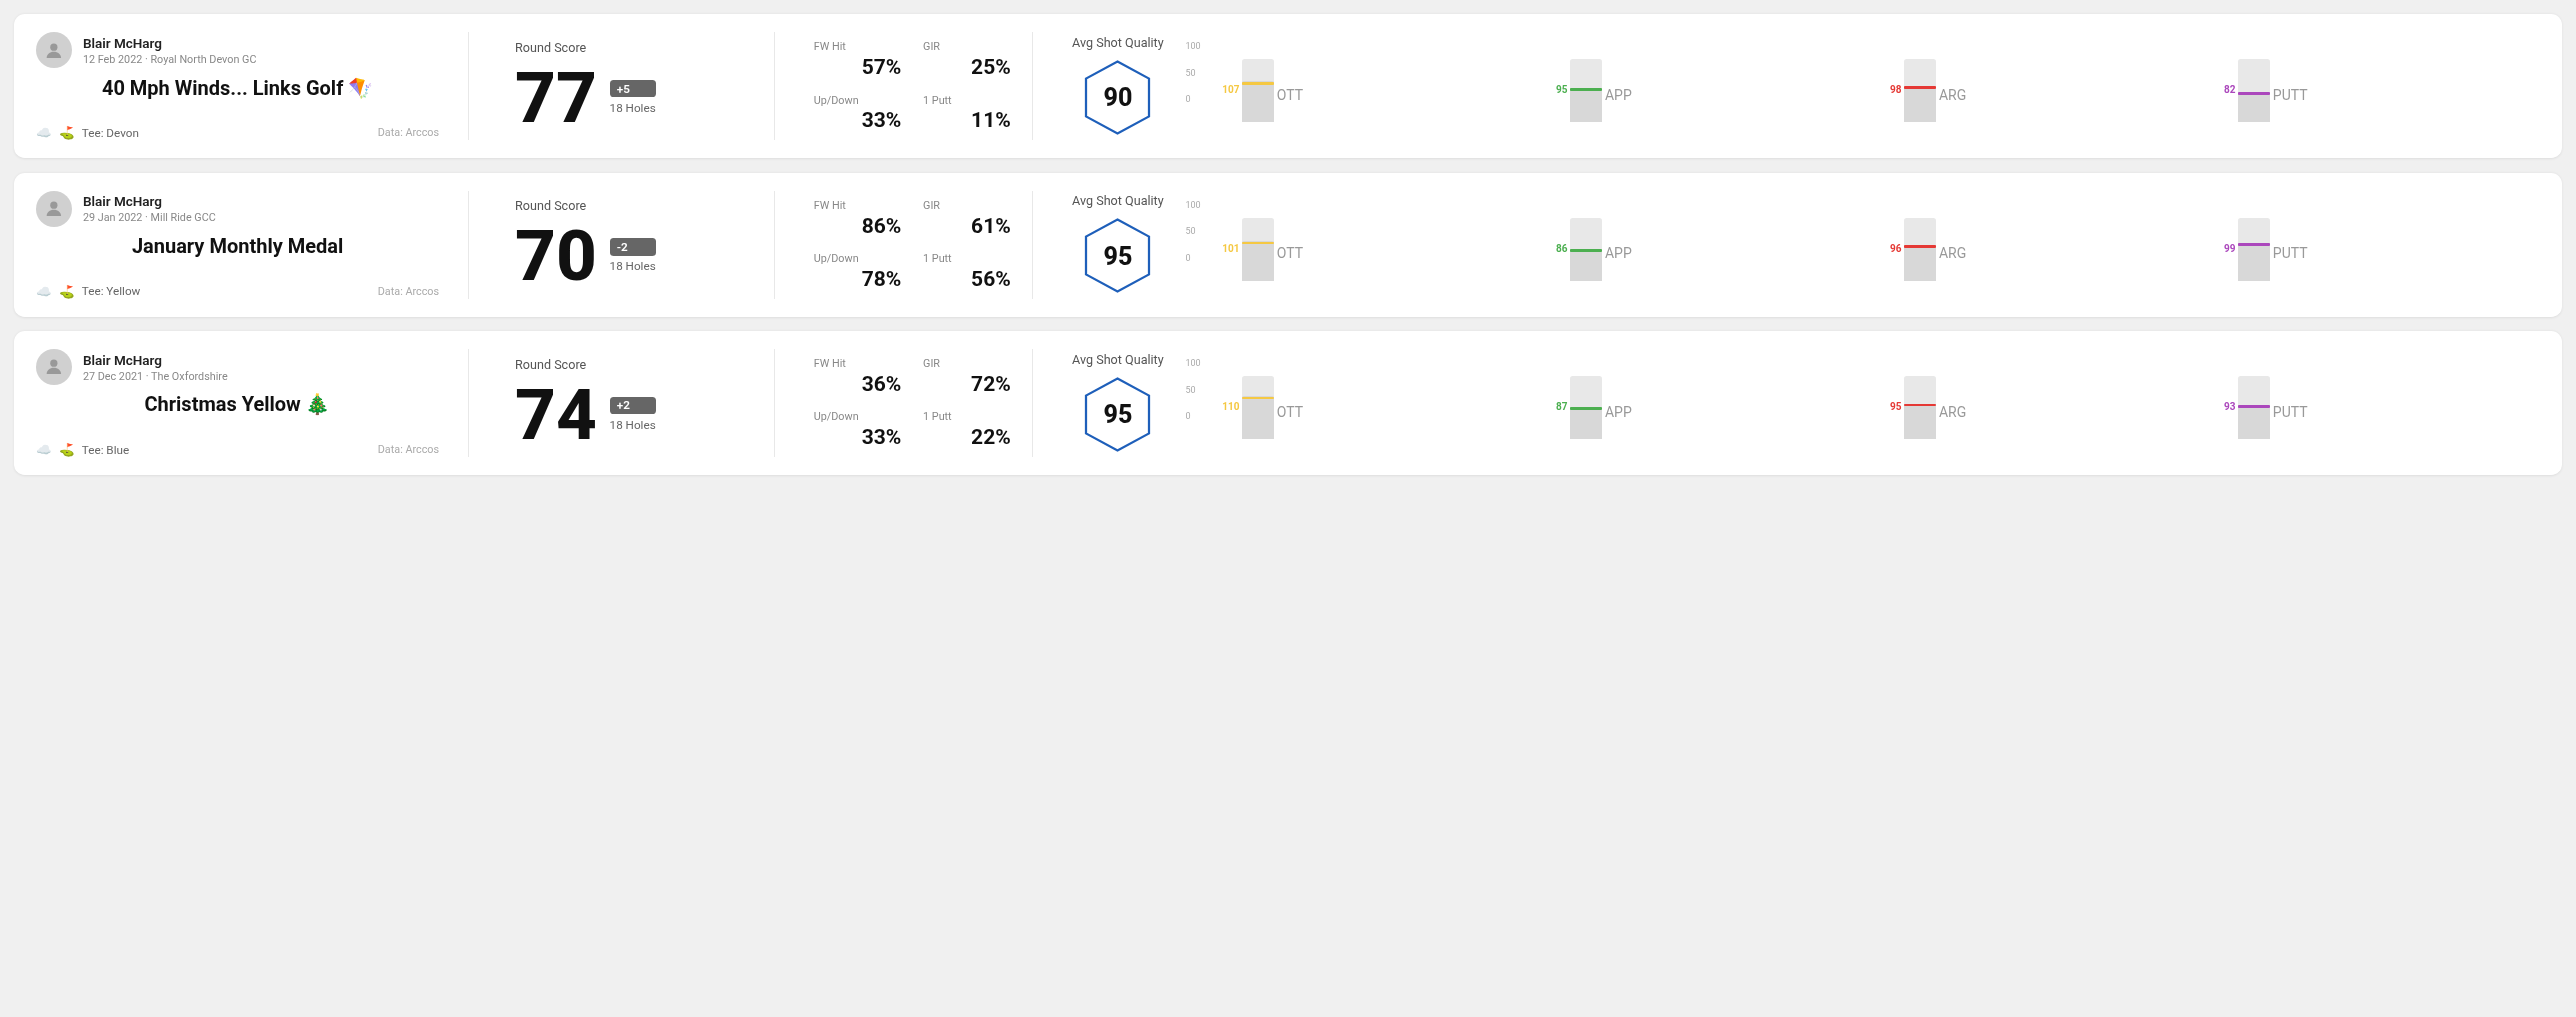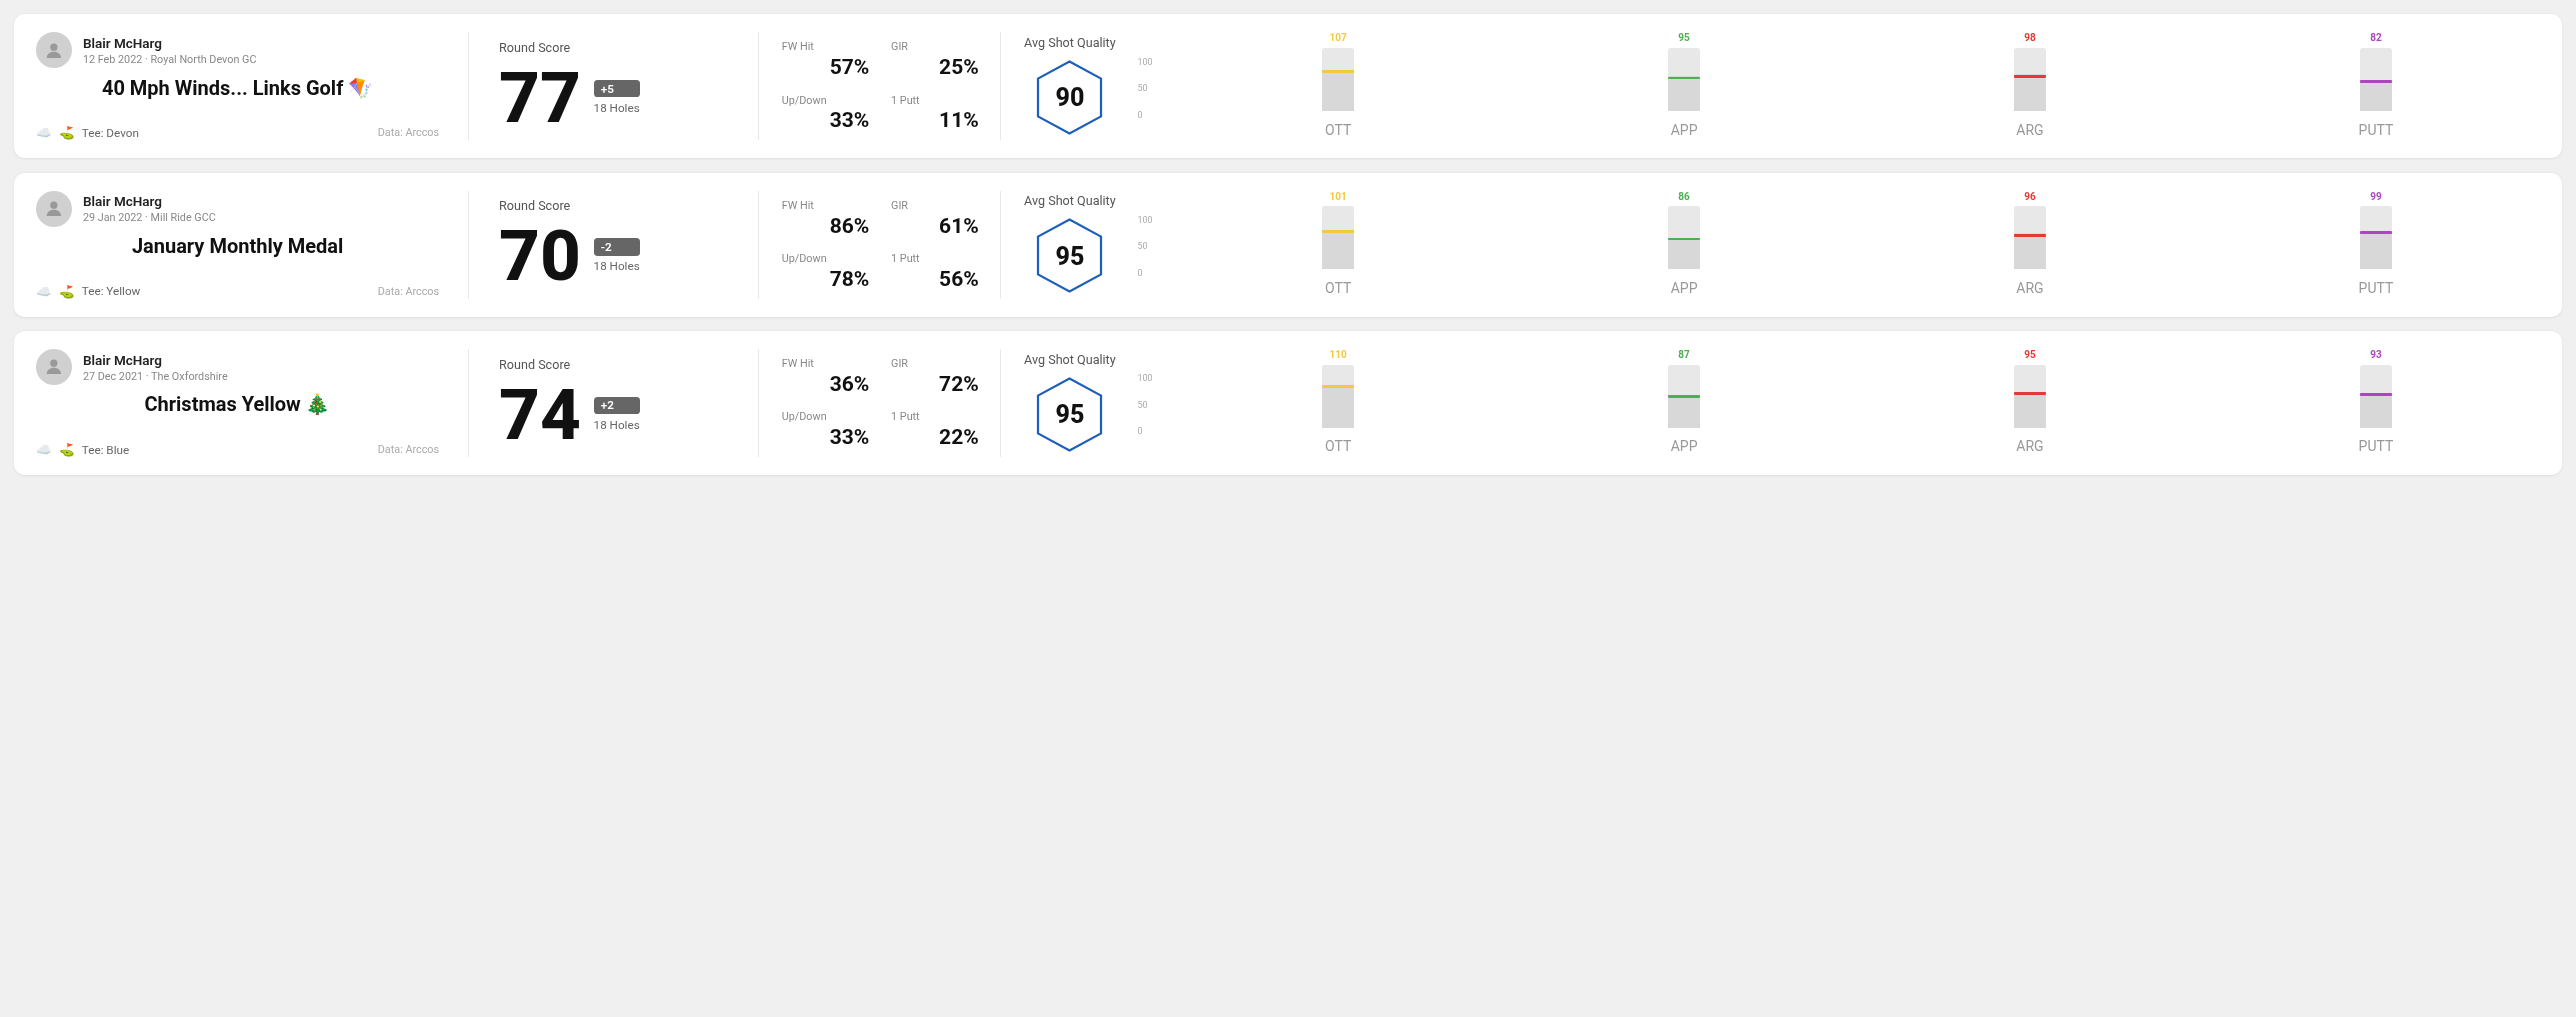--- a/index.html
+++ b/index.html
@@ -11,21 +11,21 @@
       flex-direction: column;
       gap: 14.4px;
     }
 
     .round-card {
       background: #fff;
       border-radius: 10.8px;
       padding: 18px 21.7px;
       display: flex;
       align-items: stretch;
-      gap: 1px;
+      gap: 17px;
       box-shadow: 0 0.9px 2.7px rgba(0,0,0,0.08);
     }
 
     
     .card-left {
       flex: 0 0 433px;
       display: flex;
       flex-direction: column;
       justify-content: space-between;
       padding-right: 29px;
@@ -203,21 +203,20 @@
     .bars-area {
       flex: 1;
       display: flex;
       align-items: flex-end;
       gap: 18px;
       position: relative;
       padding-bottom: 18px;
     }
     .bar-column {
       display: flex;
-      flex-direction: column;
       align-items: center;
       gap: 2.7px;
       flex: 1;
     }
     .bar-top-label {
       font-size: 10px;
       font-weight: 700;
       color: #444;
       margin-bottom: 1.8px;
     }

